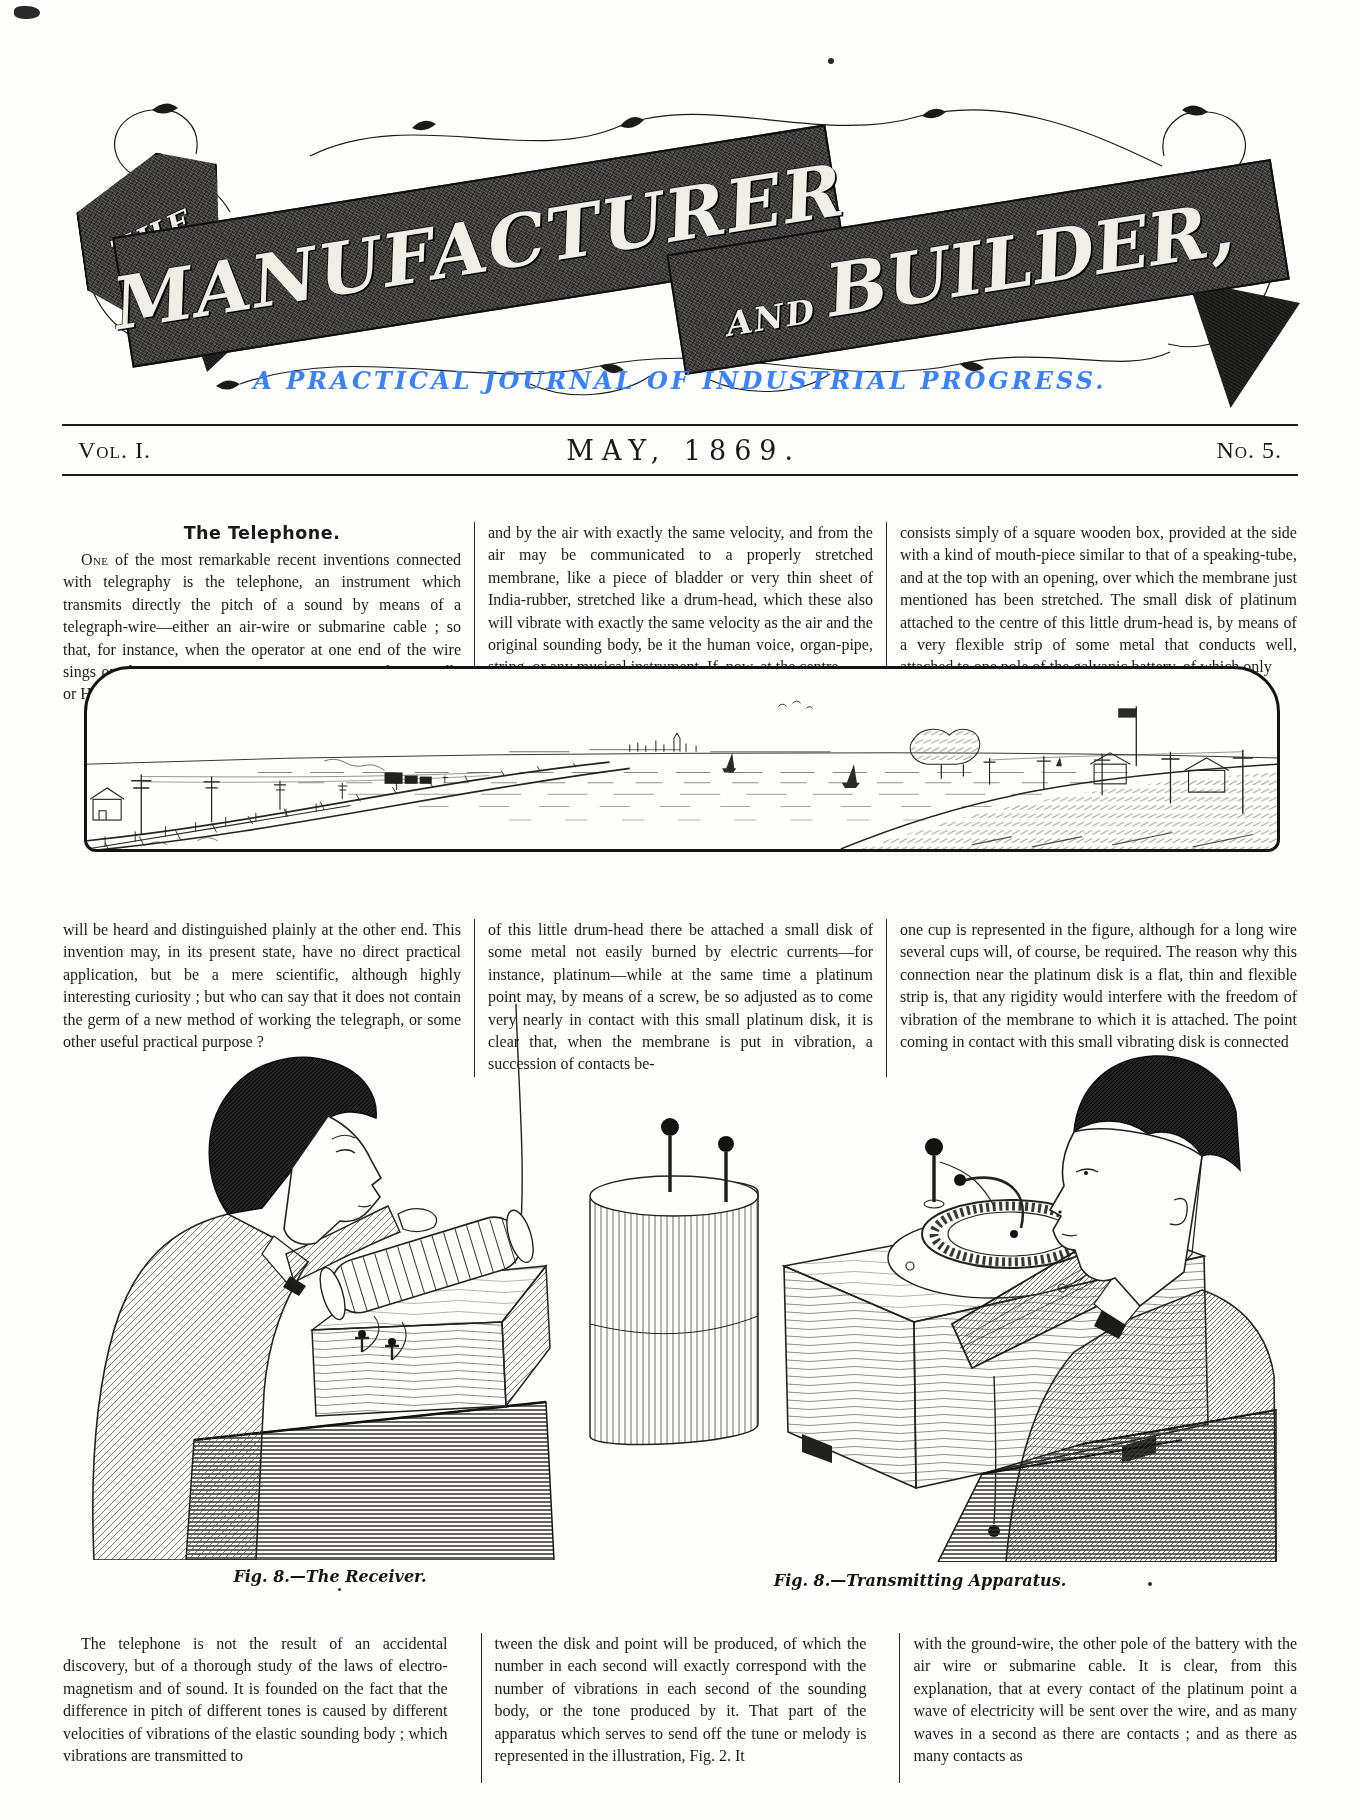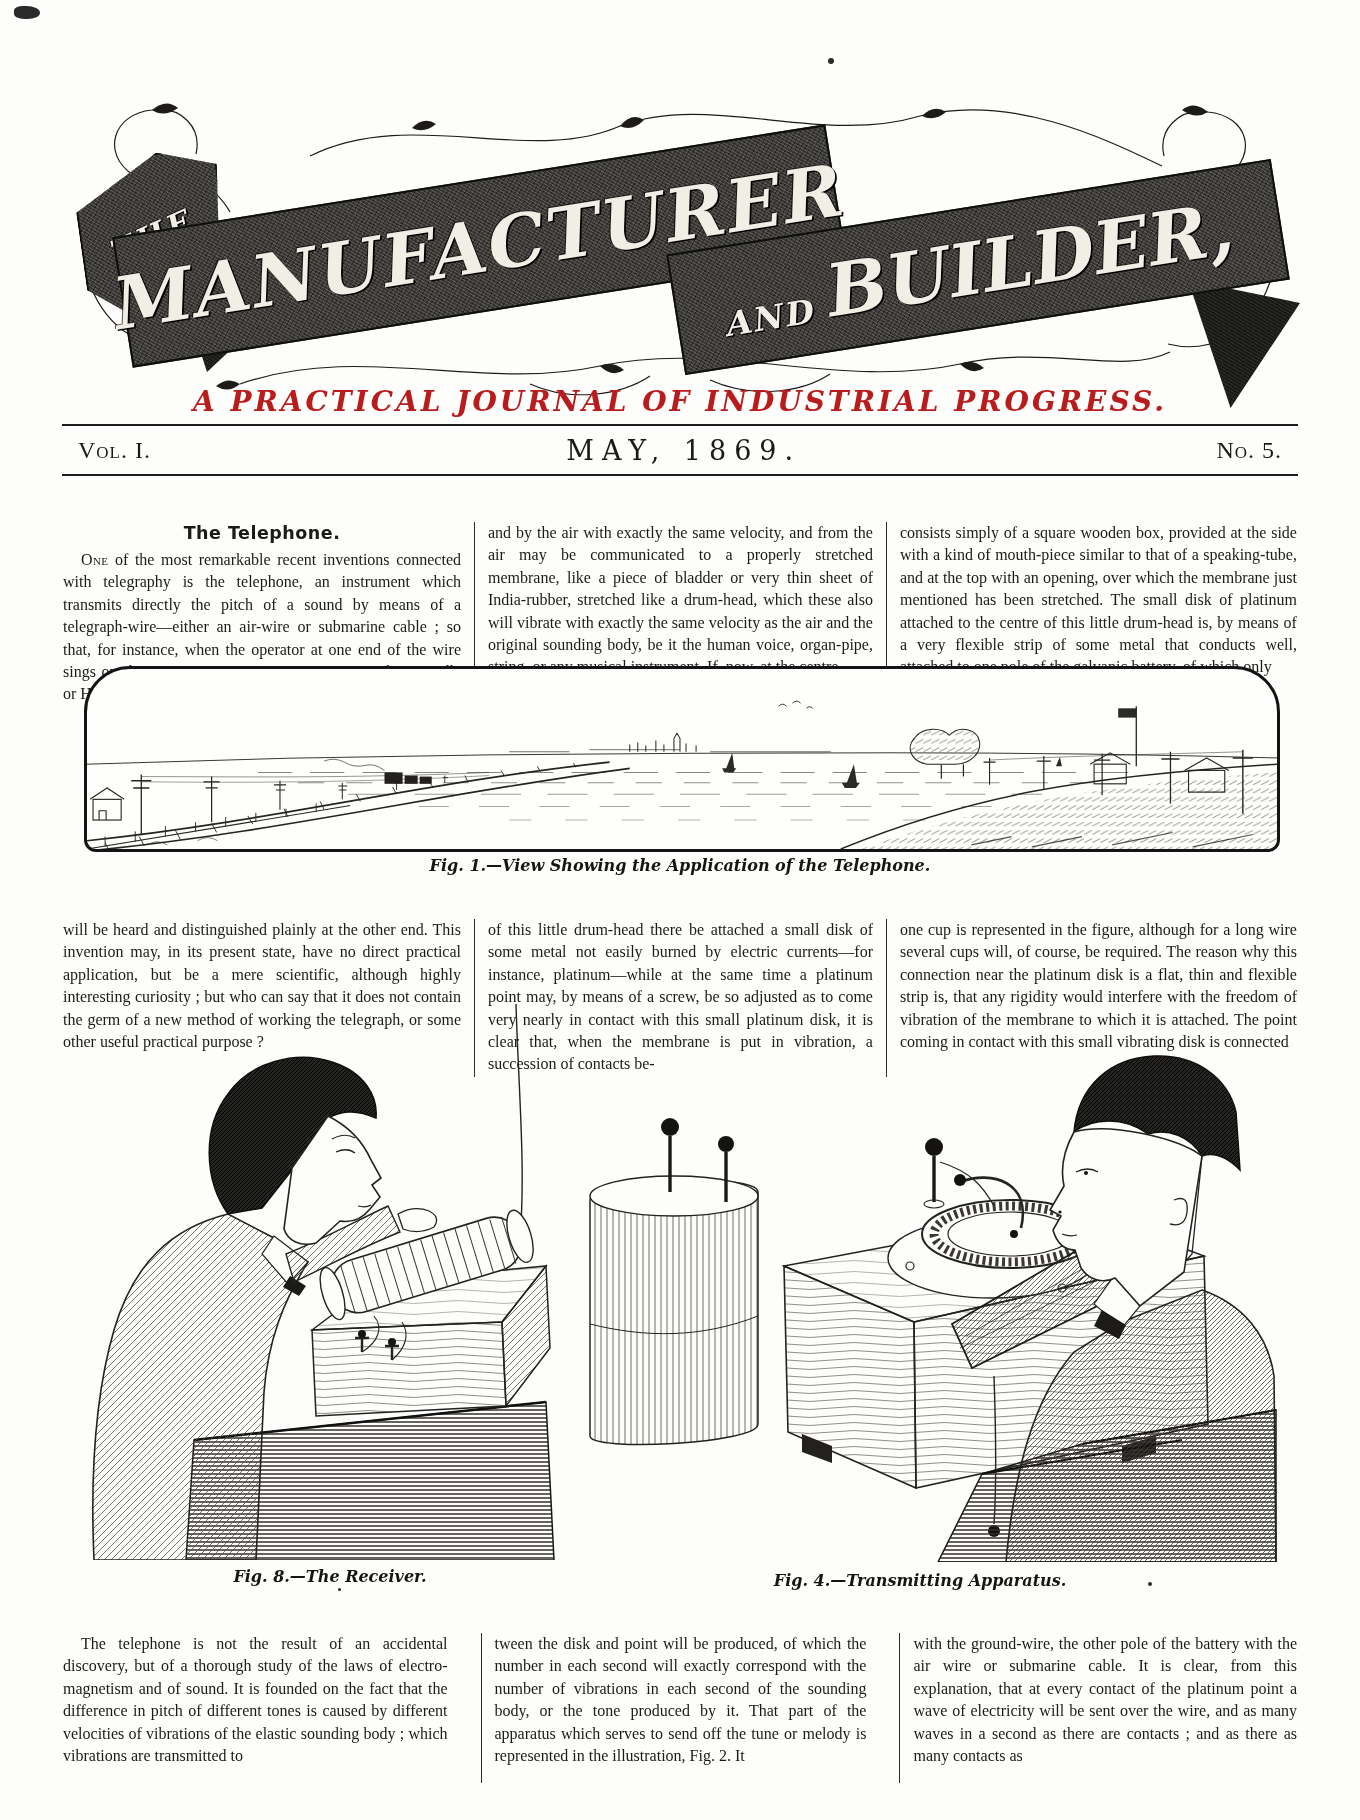--- a/index.html
+++ b/index.html
@@ -21,21 +21,21 @@
   .the-flag .ribbon-text{font-size:31px;letter-spacing:4px;transform:rotate(-16deg);}
   .banner-main{left:58px;top:96px;width:718px;height:128px;transform:rotate(-9deg);}
   .banner-main .ribbon-text{font-size:72px;letter-spacing:2px;}
   .banner-second{left:612px;top:122px;width:608px;height:118px;transform:rotate(-9deg);}
   .banner-second .and{font-size:33px;letter-spacing:2px;margin:34px 14px 0 0;}
   .banner-second .big{font-size:72px;}
   .fold-a{left:636px;top:150px;width:152px;height:132px;clip-path:polygon(0 0,100% 32%,14% 100%);}
   .fold-b{left:1128px;top:196px;width:112px;height:128px;clip-path:polygon(0 0,100% 18%,38% 100%);}
   .fold-c{left:120px;top:204px;width:90px;height:84px;clip-path:polygon(0 0,100% 30%,30% 100%);}
   .subtitle{position:absolute;z-index:4;left:0;top:282px;width:100%;text-align:center;
-    font-family:"DejaVu Serif",serif;font-style:italic;font-weight:bold;font-size:28px;letter-spacing:3px;color:#b91c1c;margin-top:19px;}
+    font-family:"DejaVu Serif",serif;font-style:italic;font-weight:bold;font-size:24px;letter-spacing:3px;color:#3b82f6;}
   
   .dateline{position:absolute;left:62px;top:424px;width:1236px;height:52px;
     border-top:2px solid #1c1c1c;border-bottom:2px solid #1c1c1c;
     display:flex;align-items:center;justify-content:space-between;box-sizing:border-box;padding:0 16px;}
   .sc{font-variant:small-caps;font-size:24px;letter-spacing:1px;}
   .issue-date{font-family:"DejaVu Serif",serif;font-weight:normal;font-size:27px;letter-spacing:8px;}
   
   .cols{position:absolute;left:62px;width:1236px;display:flex;align-items:stretch;margin-top:36px;}
   .col{width:33.333%;box-sizing:border-box;padding:0 13px;text-align:justify;
     font-size:16px;line-height:22.4px;}
@@ -226,21 +226,20 @@
         <path d="M1010,122 V82 M1002,88 h16" stroke-width="1.2"></path>
         <path d="M1078,130 V80 M1069,87 h18" stroke-width="1.3"></path>
         <path d="M1150,140 V78 M1140,86 h20" stroke-width="1.4"></path>
         <path d="M898,88 C980,84 1080,82 1150,80" stroke-width="0.6" opacity="0.8"></path>
 
         <path d="M880,170 l40,-8 M940,172 l50,-10 M1020,170 l60,-12 M1100,172 l60,-12" stroke-width="1.1" opacity="0.8"></path>
         <path d="M60,170 q10,-6 20,0 M110,166 q10,-6 20,0" stroke-width="0.8" opacity="0.7"></path>
       </g>
     </svg>
   </div>
-  <div class="caption cap-fig1">Fig. 1.—View Showing the Application of the Telephone.</div>
 
   <div class="cols" style="top:883px;height:158px;">
     <div class="col">
       <p>will be heard and distinguished plainly at the other end.  This invention may, in its present state, have no direct practical application, but be a mere scientific, although highly interesting curiosity ; but who can say that it does not contain the germ of a new method of working the telegraph, or some other useful practical purpose ?</p>
     </div>
     <div class="col">
       <p>of this little drum-head there be attached a small disk of some metal not easily burned by electric currents—for instance, platinum—while at the same time a platinum point may, by means of a screw, be so adjusted as to come very nearly in contact with this small platinum disk, it is clear that, when the membrane is put in vibration, a succession of contacts be-</p>
     </div>
     <div class="col">
       <p>one cup is represented in the figure, although for a long wire several cups will, of course, be required. The reason why this connection near the platinum disk is a flat, thin and flexible strip is, that any rigidity would interfere with the freedom of vibration of the membrane to which it is attached.  The point coming in contact with this small vibrating disk is connected</p>
@@ -336,21 +335,21 @@
 
     <path d="M512,128 C502,146 498,164 502,182 L488,206 L499,212 L491,226 C495,240 503,246 513,246 L519,264 C527,276 541,280 553,274 L578,302 L622,268 L640,152 C616,134 548,118 512,128 Z" fill="#fdfdfb" stroke="#222" stroke-width="1.6"></path>
     <path d="M514,168 q12,-6 22,0" stroke="#222" stroke-width="1.3" fill="none"></path>
     <circle cx="524" cy="169" r="2" fill="#14130f"></circle>
     <circle cx="498" cy="208" r="1.6" fill="#14130f"></circle>
     <path d="M500,230 q8,3 15,1" stroke="#222" stroke-width="1.3" fill="none"></path>
     <path d="M612,196 q15,-6 13,12 q-2,16 -17,12" fill="none" stroke="#222" stroke-width="1.3"></path>
   </svg>
 
   <div class="caption cap-fig3">Fig. 8.—The Receiver.</div>
-  <div class="caption cap-fig2">Fig. 4.—Transmitting Apparatus.</div>
+  <div class="caption cap-fig2">Fig. 8.—Transmitting Apparatus.</div>
 
   <div class="cols" style="top:1597px;height:150px;gap:20px;">
     <div class="col">
       <p class="indent">The telephone is not the result of an accidental discovery, but of a thorough study of the laws of electro-magnetism and of sound.  It is founded on the fact that the difference in pitch of different tones is caused by different velocities of vibrations of the elastic sounding body ; which vibrations are transmitted to</p>
     </div>
     <div class="col">
       <p>tween the disk and point will be produced, of which the number in each second will exactly correspond with the number of vibrations in each second of the sounding body, or the tone produced by it.  That part of the apparatus which serves to send off the tune or melody is represented in the illustration, Fig. 2.  It</p>
     </div>
     <div class="col">
       <p>with the ground-wire, the other pole of the battery with the air wire or submarine cable.  It is clear, from this explanation, that at every contact of the platinum point a wave of electricity will be sent over the wire, and as many waves in a second as there are contacts ; and as there as many contacts as</p>

